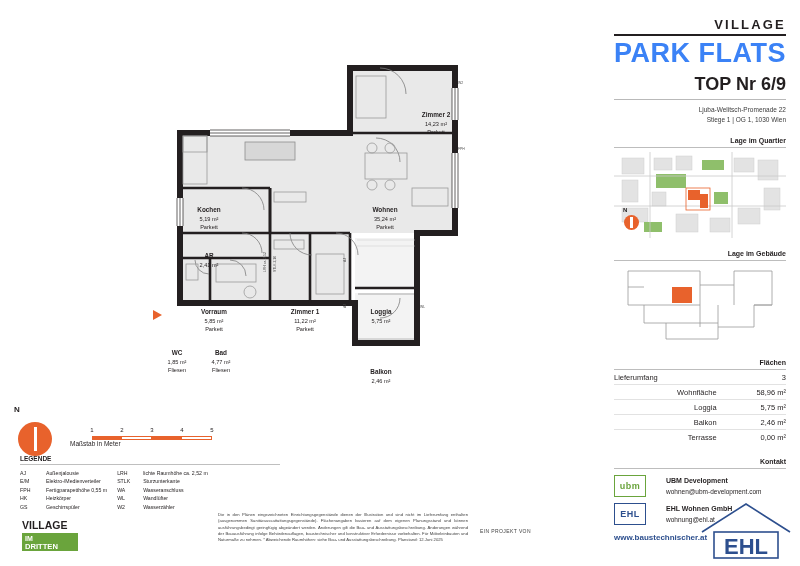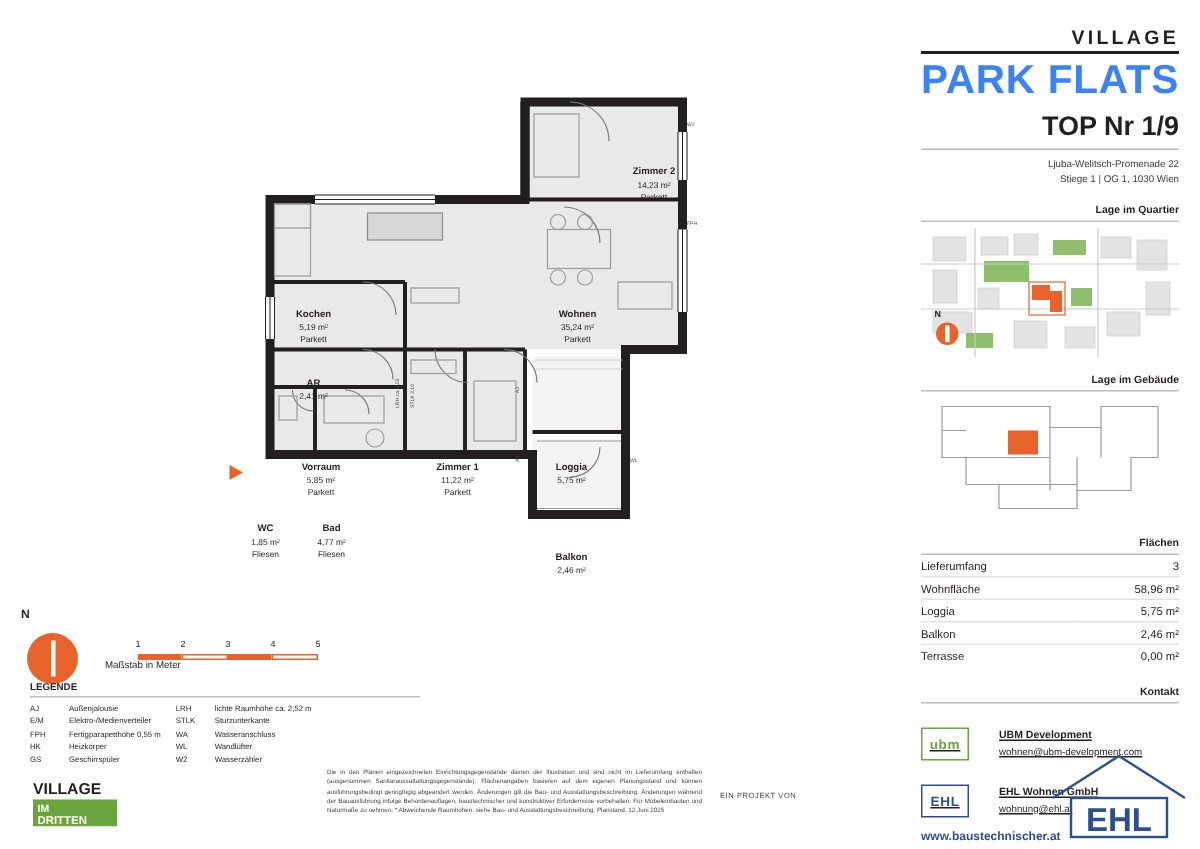--- a/index.html
+++ b/index.html
@@ -57,25 +57,25 @@
 
   
   .bld-box { position:relative; height:80px; margin-top:4px; }
   .bld-box svg { position:absolute; inset:0; }
 
   
   .flaechen { margin-top:14px; }
   .tbl { width:100%; font-size:7.5px; border-collapse:collapse; }
   .tbl td { padding:2.5px 0; color:#231f20; }
   .tbl td.val { text-align:right; }
-  .tbl tr + tr td { border-top:1px solid #e2e2e2; }
+  .tbl tr + tr td { border-top:1px solid #e2e2e2;text-align:right; }
 
   
   .contact { margin-top:14px; }
-  .c-row { display:flex; align-items:center; gap:20px; margin-top:16px;text-decoration:underline; }
+  .c-row { display:flex; align-items:center; gap:20px; margin-top:6px; }
   .c-logo {
     width:32px; height:22px; border:1.4px solid #6aa43c; color:#6aa43c;
     font-size:9px; font-weight:bold; display:flex; align-items:center; justify-content:center;
     flex:none; letter-spacing:0.5px;
   }
   .c-logo.ehl { border-color:#2d4f8e; color:#2d4f8e; }
   .c-txt { font-size:6.5px; line-height:1.5; }
   .c-txt b { font-size:7px; }
   .c-link {
     margin-top:8px; font-size:8px; font-weight:bold; color:#2d4f8e;
@@ -407,21 +407,21 @@
   </div>
 
   <div class="right-panel">
 
     <div class="brand">
       <div class="brand-village">VILLAGE</div>
       <div class="brand-rule"></div>
       <div class="brand-parkflats">PARK FLATS</div>
     </div>
 
-    <div class="topnr">TOP Nr 1/9</div>
+    <div class="topnr">TOP Nr 6/9</div>
     <div class="topnr-rule"></div>
     <div class="addr">
       <div>Ljuba-Welitsch-Promenade 22</div>
       <div>Stiege 1 | OG 1, 1030 Wien</div>
     </div>
 
     <div class="sec-head">Lage im Quartier</div>
     <div class="sec-rule"></div>
     <div class="map-box">
       <svg viewBox="0 0 172 86">

